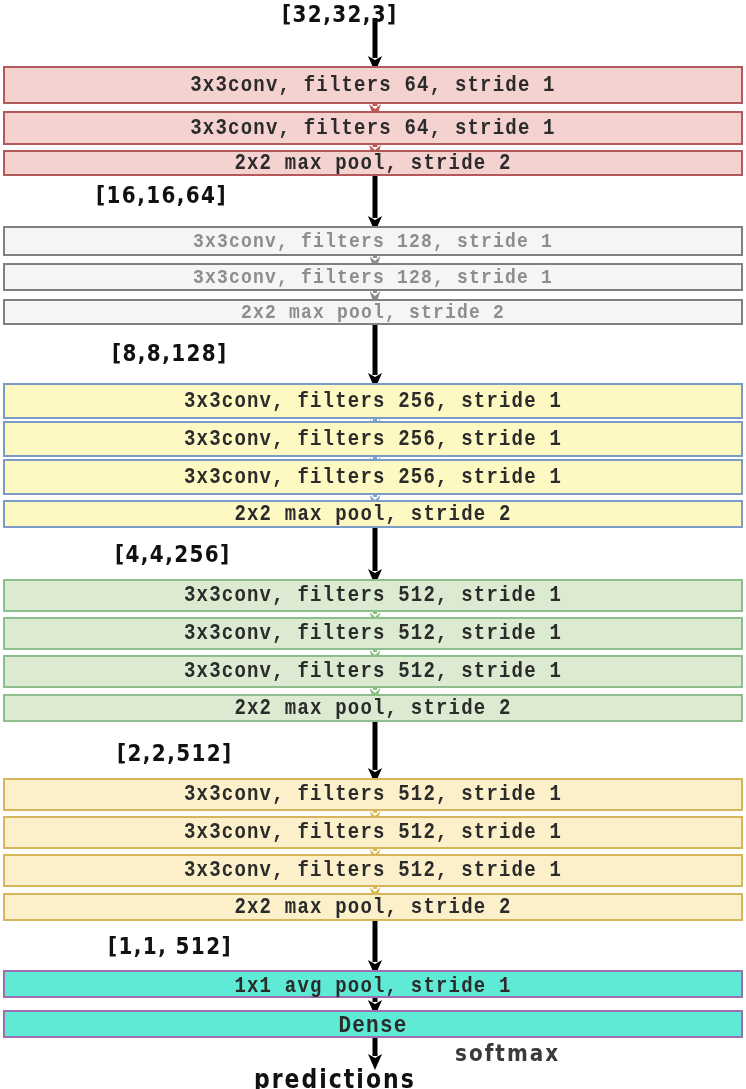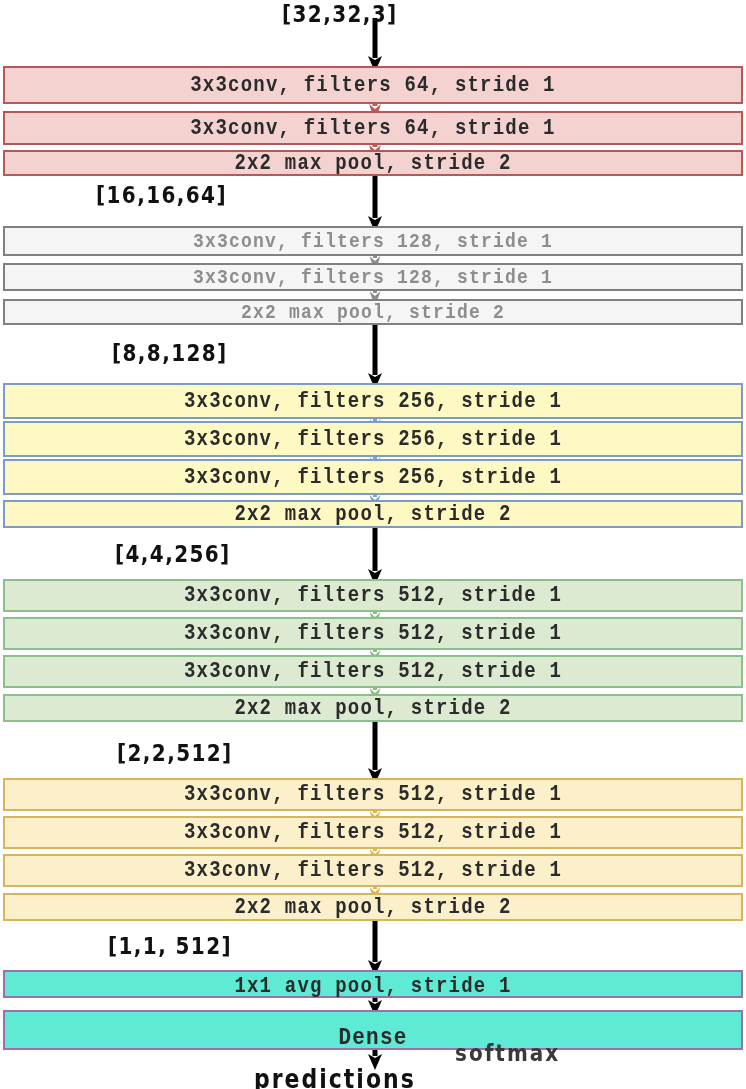--- a/index.html
+++ b/index.html
@@ -194,21 +194,21 @@
       </div>
       <div class="layer-box stage-yellow" style="top: 854px; height: 33px; font-size: 19px;">
         <span class="layer-label">3x3conv, filters 512, stride 1</span>
       </div>
       <div class="layer-box stage-yellow" style="top: 893px; height: 28px; font-size: 19px;">
         <span class="layer-label">2x2 max pool, stride 2</span>
       </div>
       <div class="layer-box stage-purple" style="top: 970px; height: 28px; font-size: 19px;">
         <span class="layer-label">1x1 avg pool, stride 1</span>
       </div>
-      <div class="layer-box stage-purple" style="top: 1010px; height: 40px; font-size: 21px;">
+      <div class="layer-box stage-purple" style="top: 1010px; height: 28px; font-size: 21px;">
         <span class="layer-label">Dense</span>
       </div>
     </div>
 
   <div id="shapes-host">
       <div class="shape-text" style="left: 282px; top: 0px; font-size: 20px;">[32,32,3]</div>
       <div class="shape-text" style="left: 96px; top: 181px; font-size: 20px;">[16,16,64]</div>
       <div class="shape-text" style="left: 112px; top: 339px; font-size: 20px;">[8,8,128]</div>
       <div class="shape-text" style="left: 115px; top: 540px; font-size: 20px;">[4,4,256]</div>
       <div class="shape-text" style="left: 117px; top: 739px; font-size: 20px;">[2,2,512]</div>

